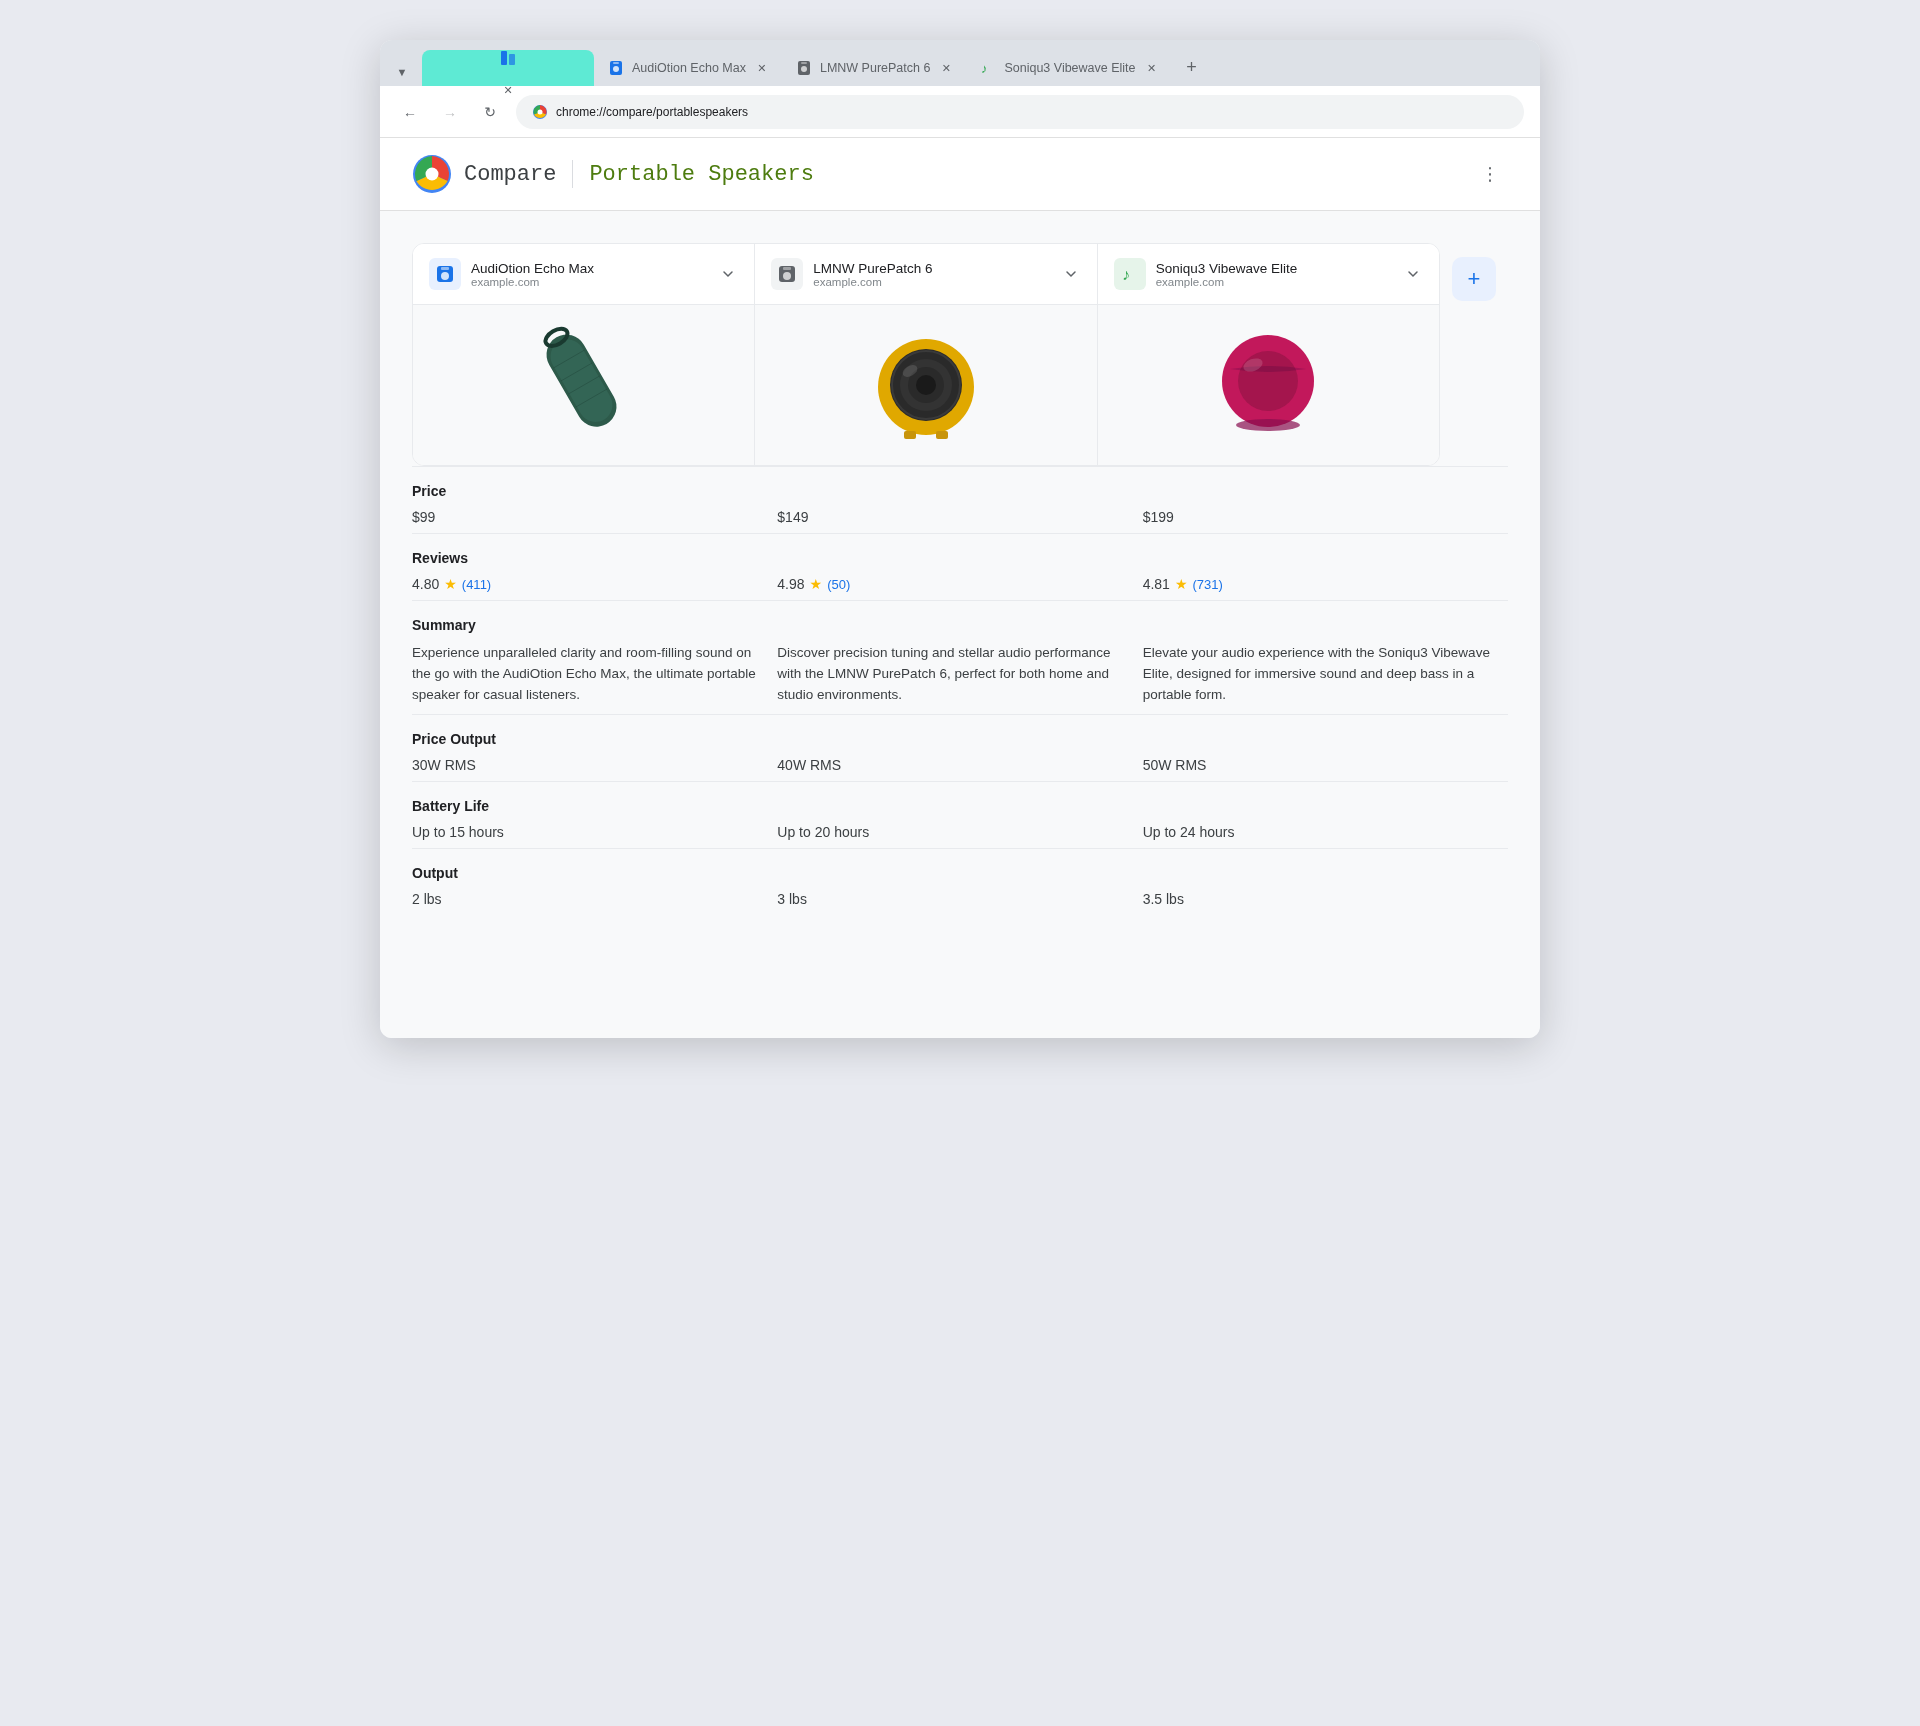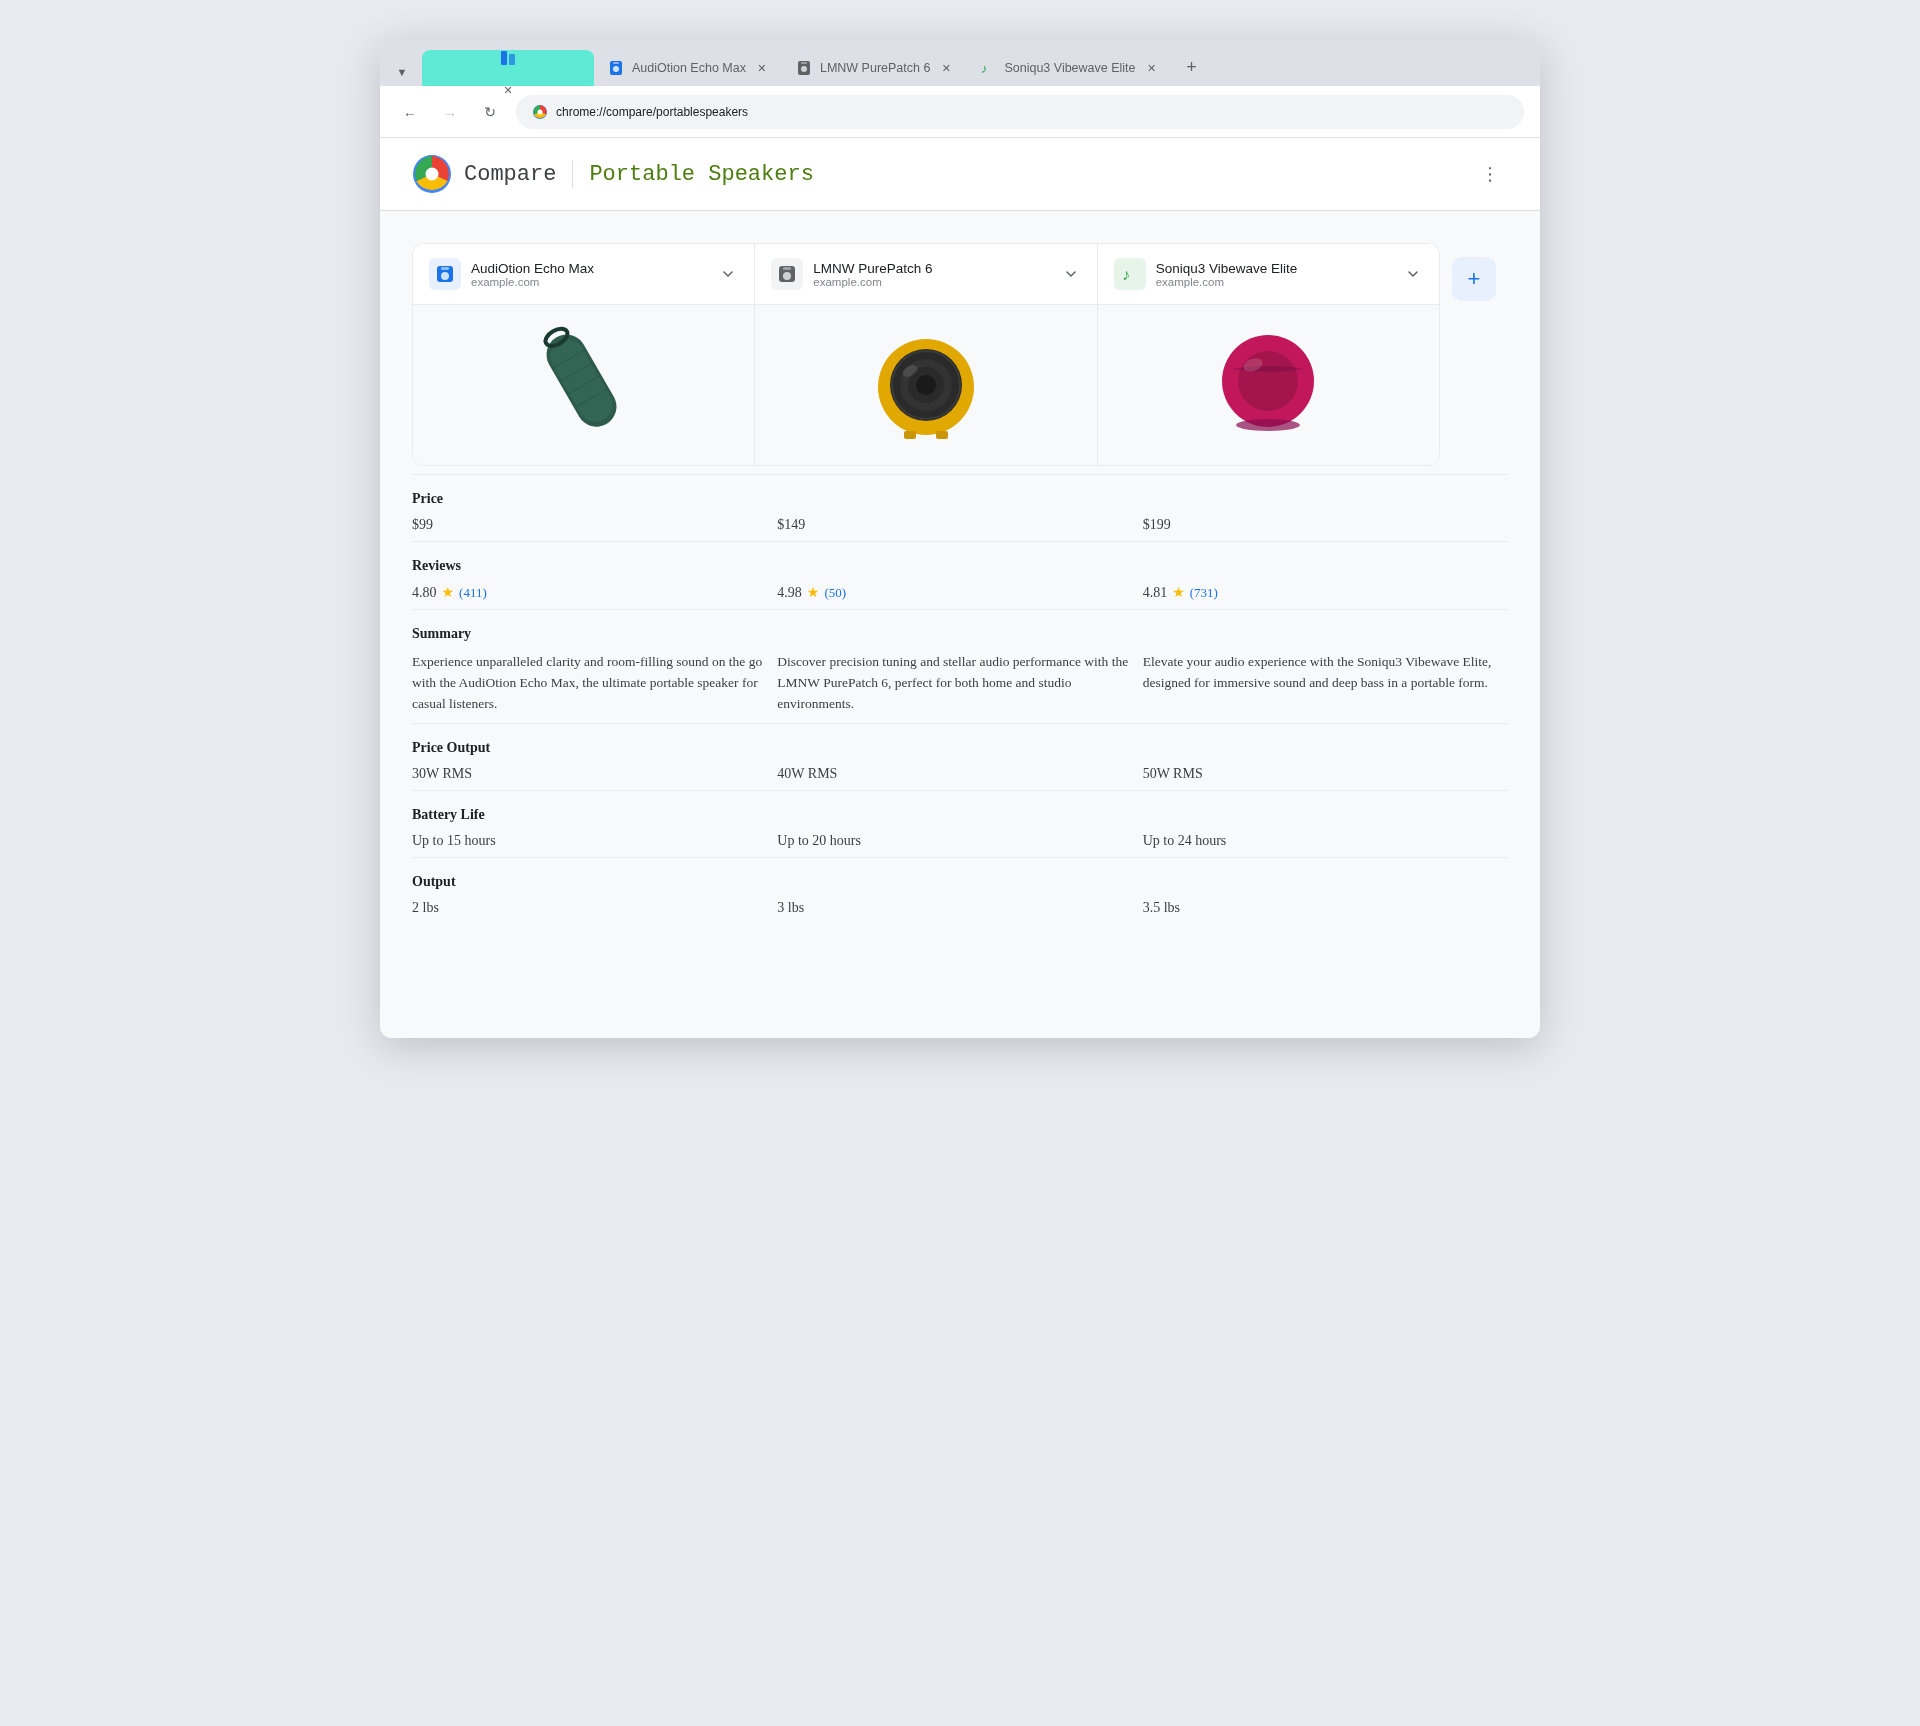--- a/index.html
+++ b/index.html
@@ -219,22 +219,21 @@
     }
     .add-btn-circle {
       width: 44px; height: 44px; border-radius: 10px;
       background: #e8f0fe;
       display: flex; align-items: center; justify-content: center;
       cursor: pointer; font-size: 22px; color: #1a73e8;
     }
 
     
     .compare-section {
-      margin-top: 8px;
-      font-family: Liberation Serif, serif;
+      margin-top: 0;
     }
     .compare-row {
       border-top: 1px solid #e8eaed;
       padding: 16px 0 8px 0;
     }
     .compare-row-header {
       font-size: 14px;
       font-weight: 600;
       color: #202124;
       margin-bottom: 10px;

